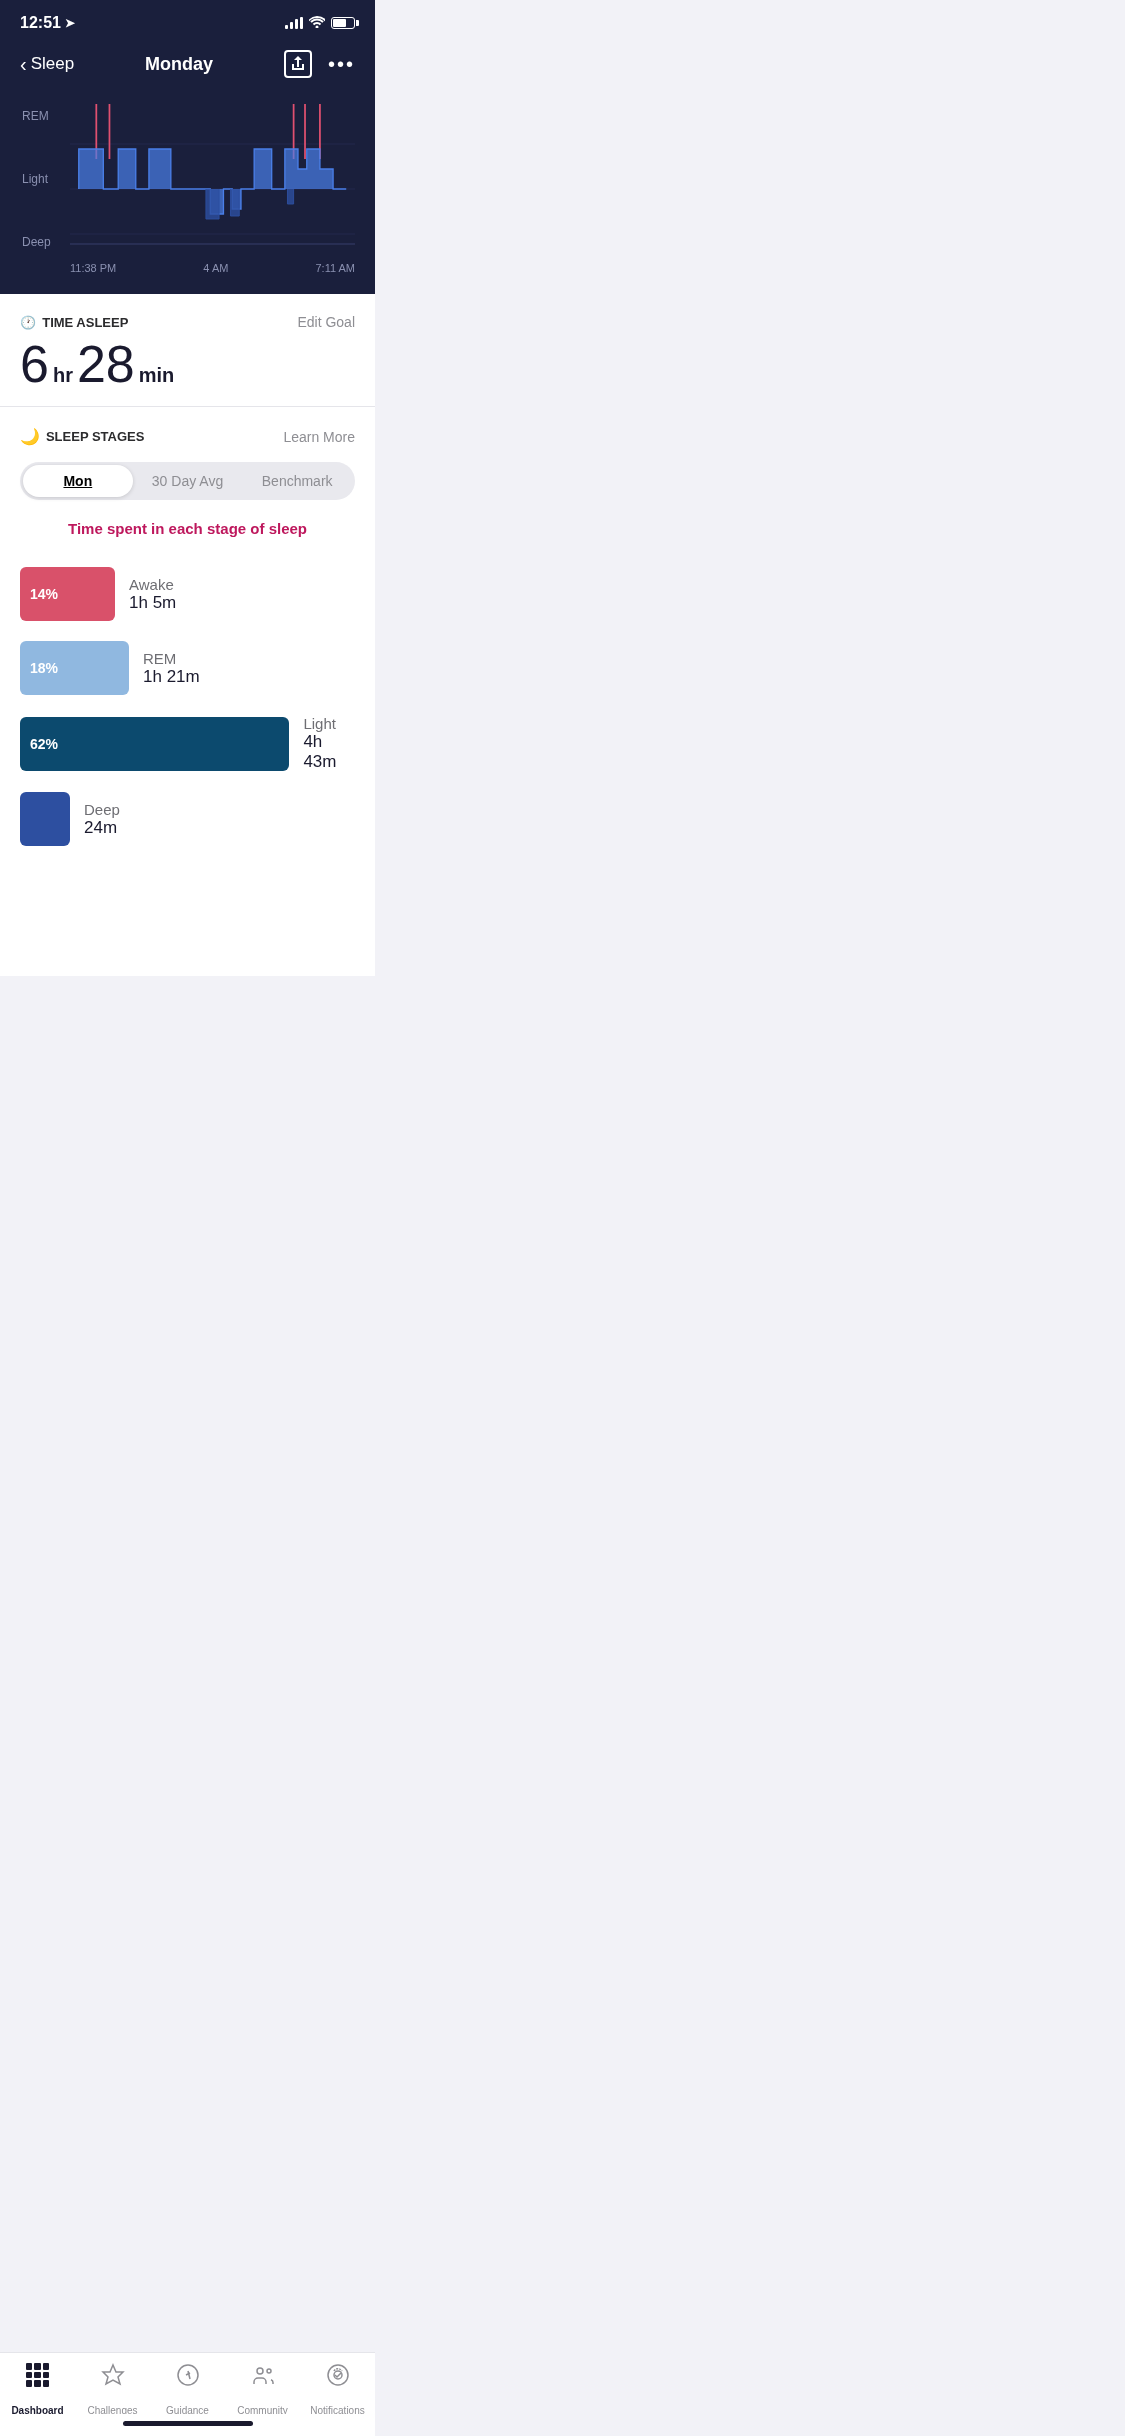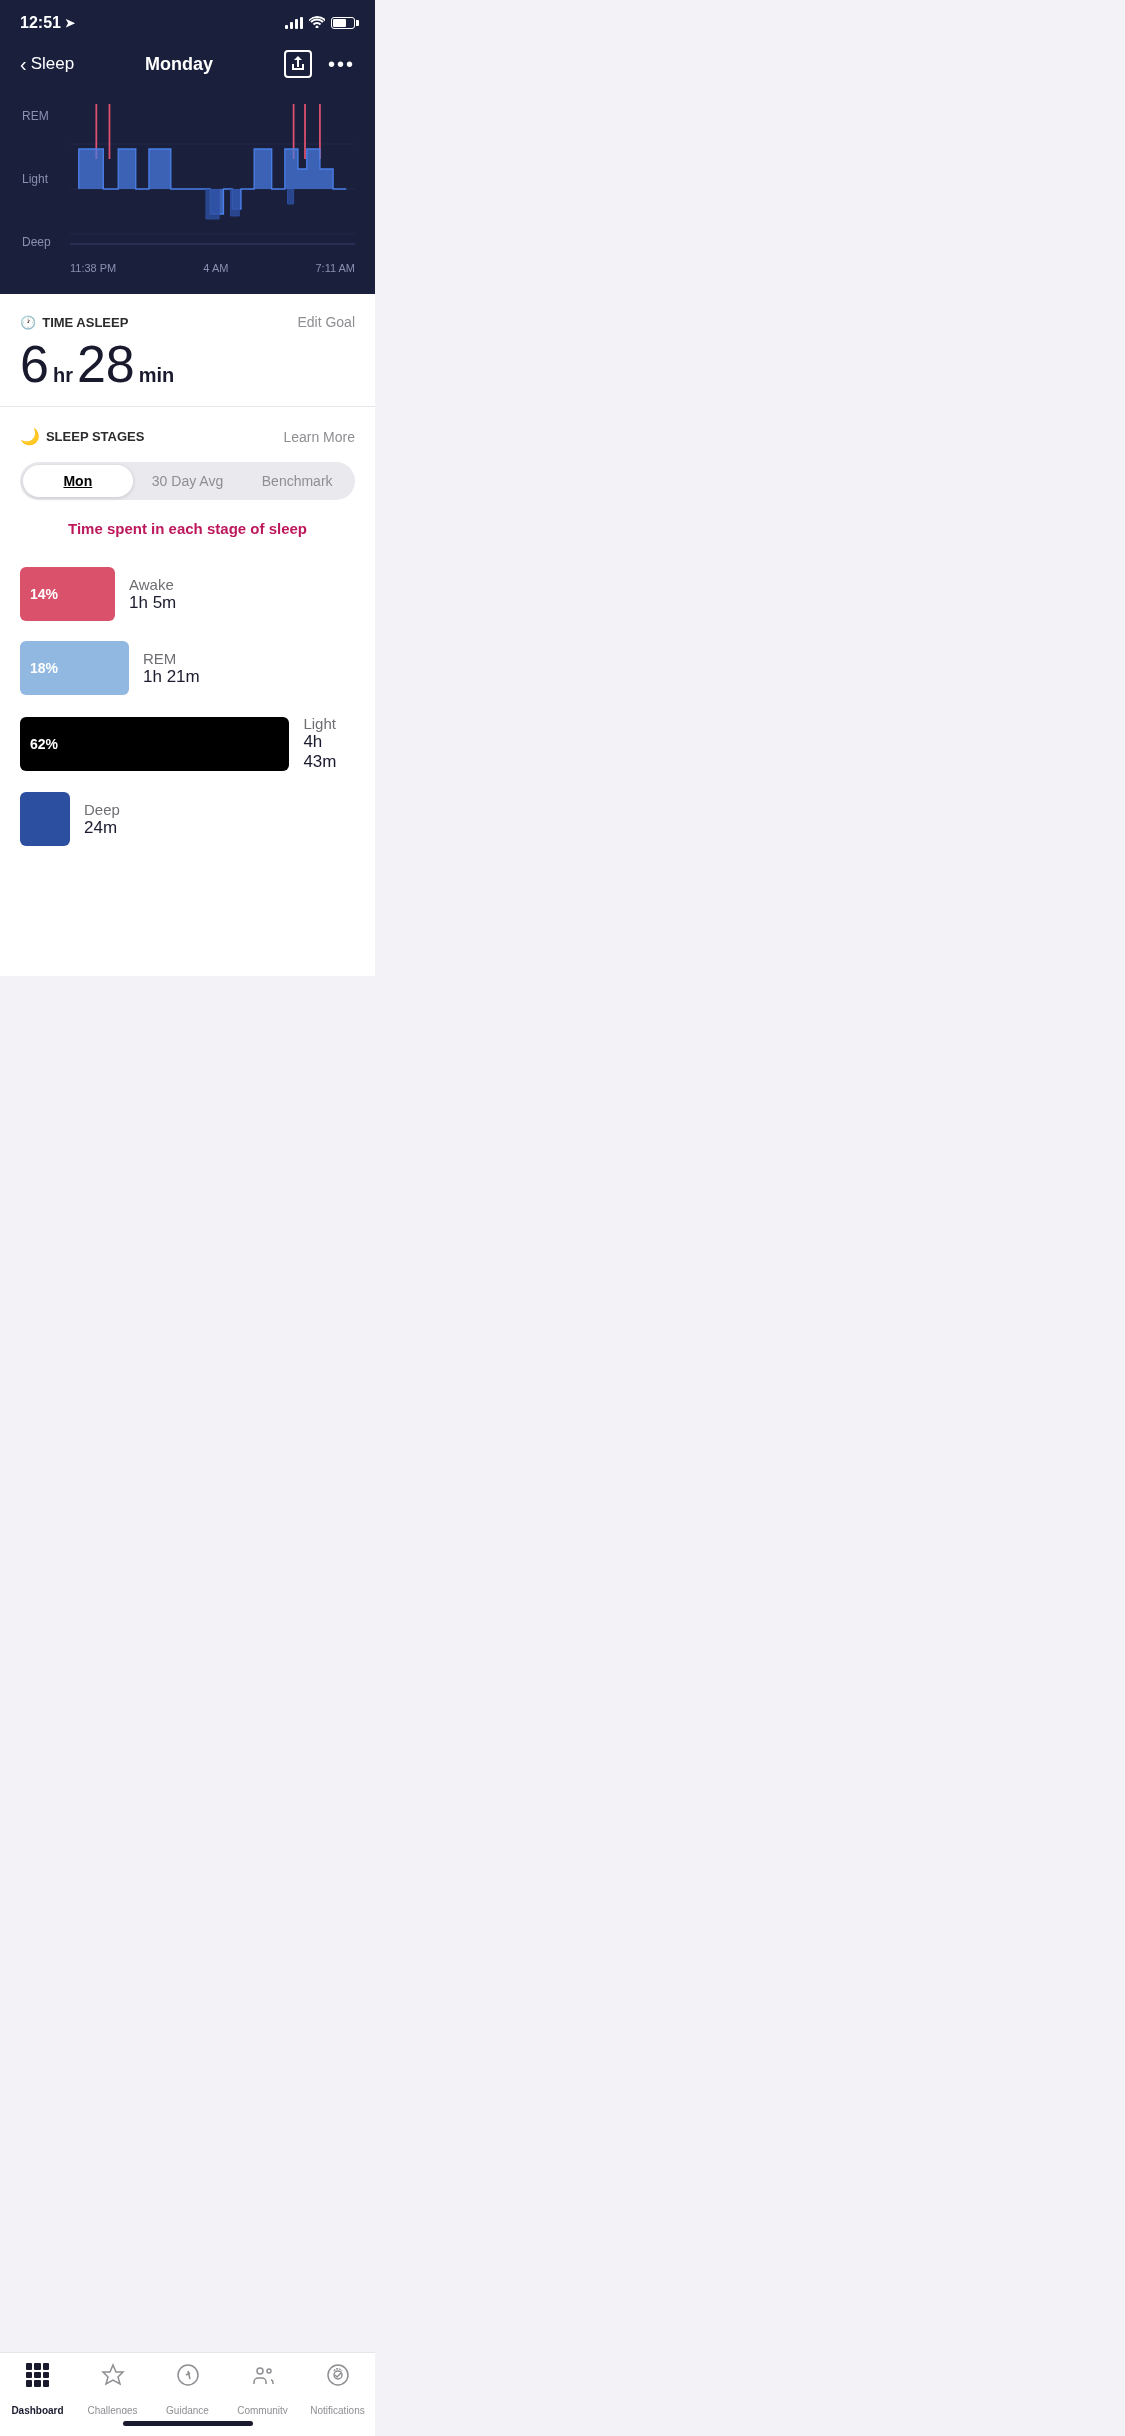--- a/index.html
+++ b/index.html
@@ -289,21 +289,21 @@
       font-size: 15px;
       color: #6e6e73;
     }
     .stage-time {
       font-size: 17px;
       font-weight: 400;
       color: #1a1a2e;
     }
     .awake-bar { background: #d9516a; width: 95px; }
     .rem-bar { background: #90b8e0; width: 109px; }
-    .light-bar { background: #000000; width: 295px; }
+    .light-bar { background: #0c4a6e; width: 295px; }
     .deep-bar { background: #2d4fa0; width: 50px; height: 54px; }
 
     
     .bottom-nav {
       position: fixed;
       bottom: 0;
       left: 0;
       width: 375px;
       background: white;
       border-top: 1px solid #e5e5ea;

